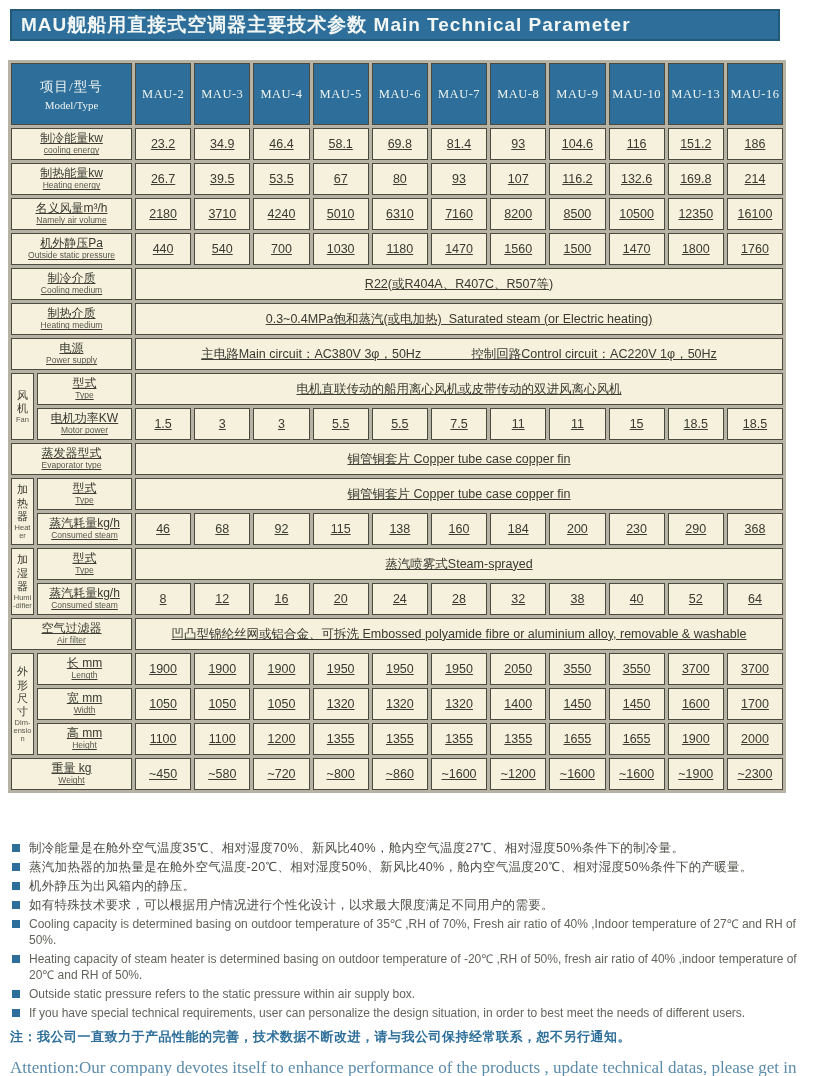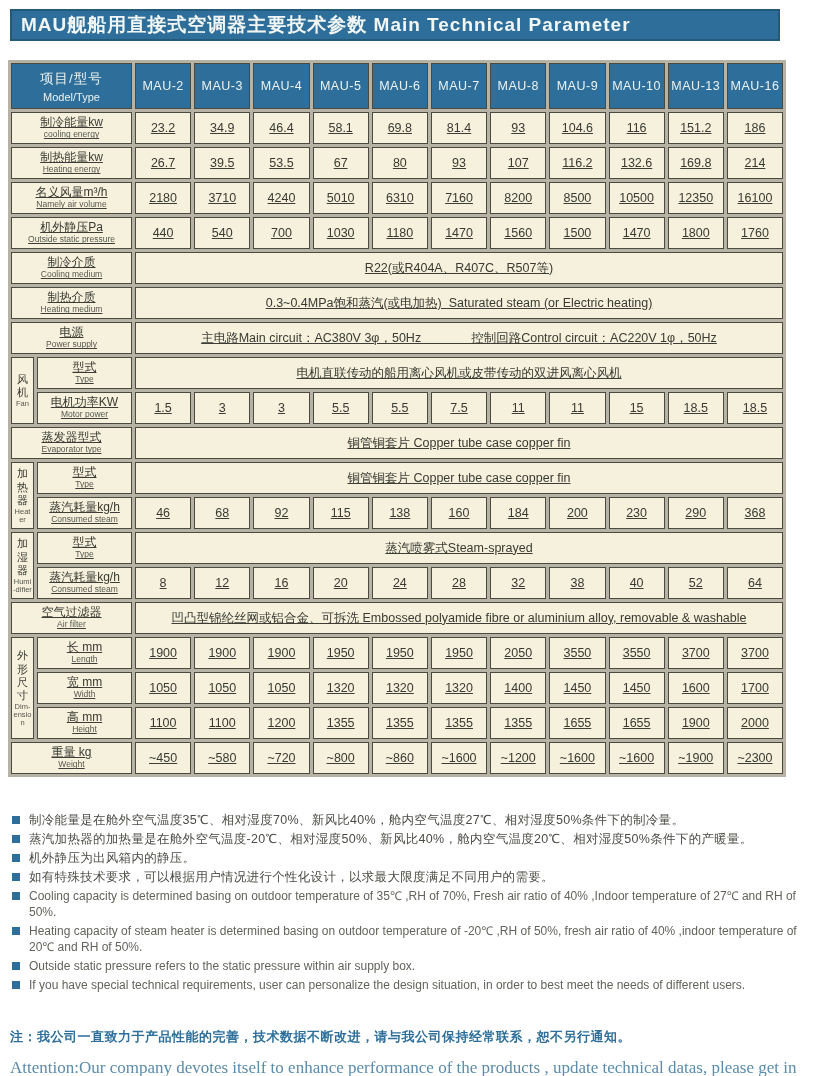--- a/index.html
+++ b/index.html
@@ -14,21 +14,21 @@
     color:#f2f6f4; font-size:19px; font-weight:bold; line-height:28px;
     padding-left:9px; letter-spacing:1px; white-space:nowrap;
   }
   
   .spec-table {
     position:absolute; left:8px; top:60px; width:778px;
     background:var(--grid,#b7b3a4); padding:3px; box-sizing:border-box;
     display:flex; flex-direction:column; gap:3px;
   }
   .t-row { display:flex; gap:3px; height:32px; }
-  .t-row.header { height:46px; }
+  .t-row.header { height:62px;font-family:Liberation Serif, serif; }
   .band { display:flex; gap:3px; }
   .band-rows { flex:1; display:flex; flex-direction:column; gap:3px; min-width:0;text-decoration:underline; }
   .cell {
     background:var(--cellbg,#f5f1dc); border:1px solid #4a4a40; box-sizing:border-box;
     display:flex; flex-direction:column; align-items:center; justify-content:center;
     min-width:0; text-align:center;
   }
   .t-row.header .cell { background:var(--accent,#2d6f9a); color:#edf2ef; }
   .cell.corner { width:121px; flex:none; }
   .cell.corner .zh { font-size:13.5px; letter-spacing:1px; }
@@ -38,21 +38,21 @@
   .cell.label.sub { width:95px; }
   .cell.label .zh { font-size:12px; line-height:1.1; white-space:nowrap; color:#3a3a32; }
   .cell.label .en { font-size:8.5px; line-height:1.1; margin-top:1px; color:#57574e; white-space:nowrap;text-align:center; }
   .cell.group { width:23px; flex:none; padding:1px; }
   .cell.group .zh { font-size:11px; line-height:1.2; width:12px; word-break:break-all; color:#3a3a32; }
   .cell.group .en { font-size:7.5px; line-height:1.05; word-break:break-all; margin-top:1px; color:#57574e; }
   .cell.val { flex:1; font-size:12.5px; color:#3a3a32; }
   .cell.span { flex:1; font-size:12.5px; color:#3a3a32; white-space:pre-wrap; padding:0 2px; }
   
   .notes {
-    position:absolute; left:10px; top:812px; width:812px;
+    position:absolute; left:10px; top:840px; width:812px;
     list-style:none; margin:0; padding:0;
   }
   .note { display:flex; align-items:flex-start; margin-bottom:3px; }
   .bullet {
     flex:none; width:8px; height:8px; margin:4px 9px 0 2px;
     background:var(--accent,#2d6f9a);
   }
   .note.zh .note-text { font-size:12.5px; line-height:16px; color:#4c4c46; letter-spacing:0.3px; }
   .note.en .note-text { font-size:12px; line-height:16px; color:#63635c; }
   

